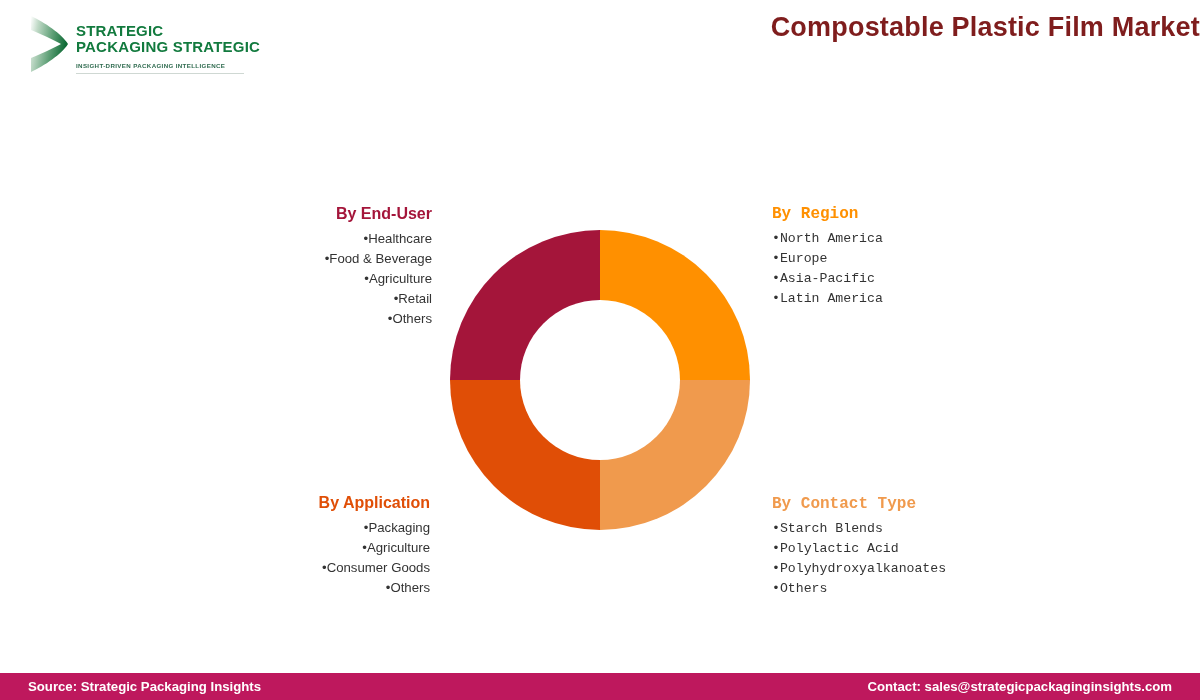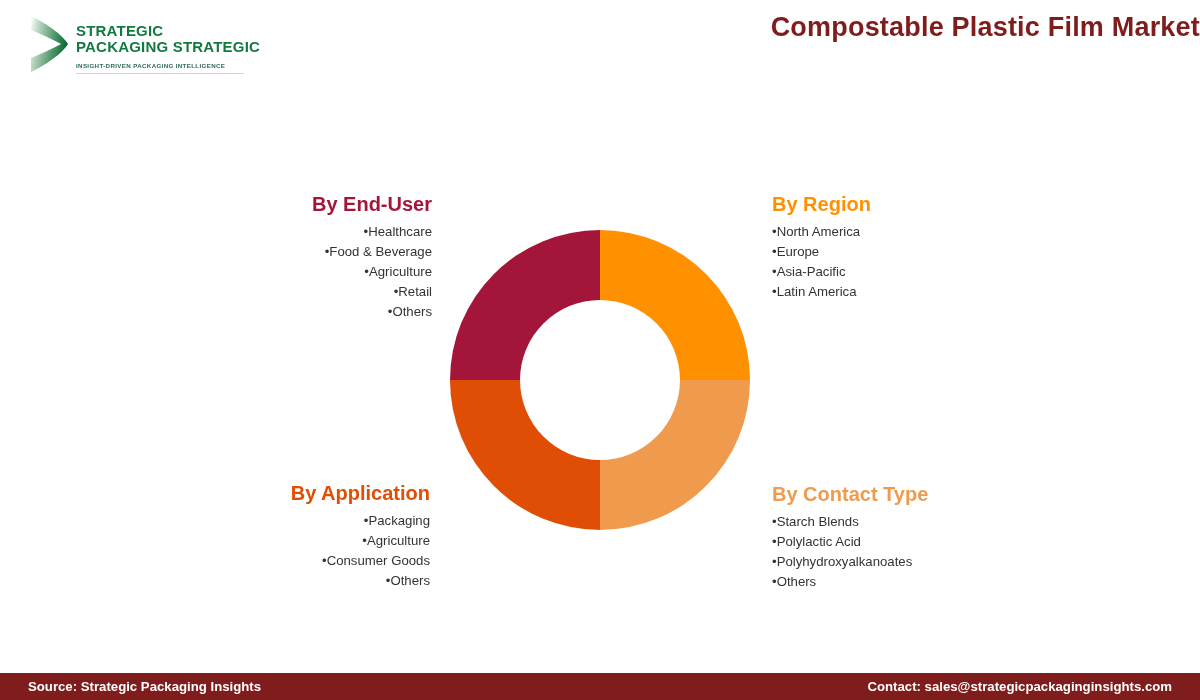--- a/index.html
+++ b/index.html
@@ -30,37 +30,37 @@
     position:absolute; left:0; top:12px; width:1200px; text-align:right;
     font-size:27px; font-weight:bold; color:#7f1d1d; letter-spacing:0.2px;
   }
 
   
   #donut-wrap { position:absolute; left:450px; top:230px; width:300px; height:300px; }
   #donut-wrap svg { display:block; }
 
   
   .quad { position:absolute; }
-  .quad-title { font-size:20px; font-weight:bold; margin-bottom:6px; white-space:nowrap; }
+  .quad-title { font-size:16px; font-weight:bold; margin-bottom:6px; white-space:nowrap;margin-top:12px; }
   .quad ul { list-style:none; }
   .quad li { font-size:13.2px; color:#333333; line-height:20px; white-space:nowrap; }
   .quad li::before { content:"\2022 "; }
 
   .align-right { text-align:right; }
-  .align-left  { text-align:left; }
+  .align-left  { text-align:left;font-family:Liberation Mono, monospace; }
 
   #quad-end-user    { left:180px; top:193px; width:252px; }
   #quad-region      { left:772px; top:193px; width:300px; }
   #quad-application { left:130px; top:482px; width:300px; }
   #quad-material    { left:772px; top:483px; width:330px; }
 
   
   #footer {
     position:absolute; left:0; bottom:0; width:1200px; height:27px;
-    background:#7f1d1d; display:flex; align-items:center;
+    background:#be185d; display:flex; align-items:center;
     justify-content:space-between; padding:0 28px;
   }
   #footer span { color:#ffffff; font-size:13.2px; font-weight:bold; }
 </style>
 </head>
 <body>
 
 <div id="page">
 
   <div id="logo">

